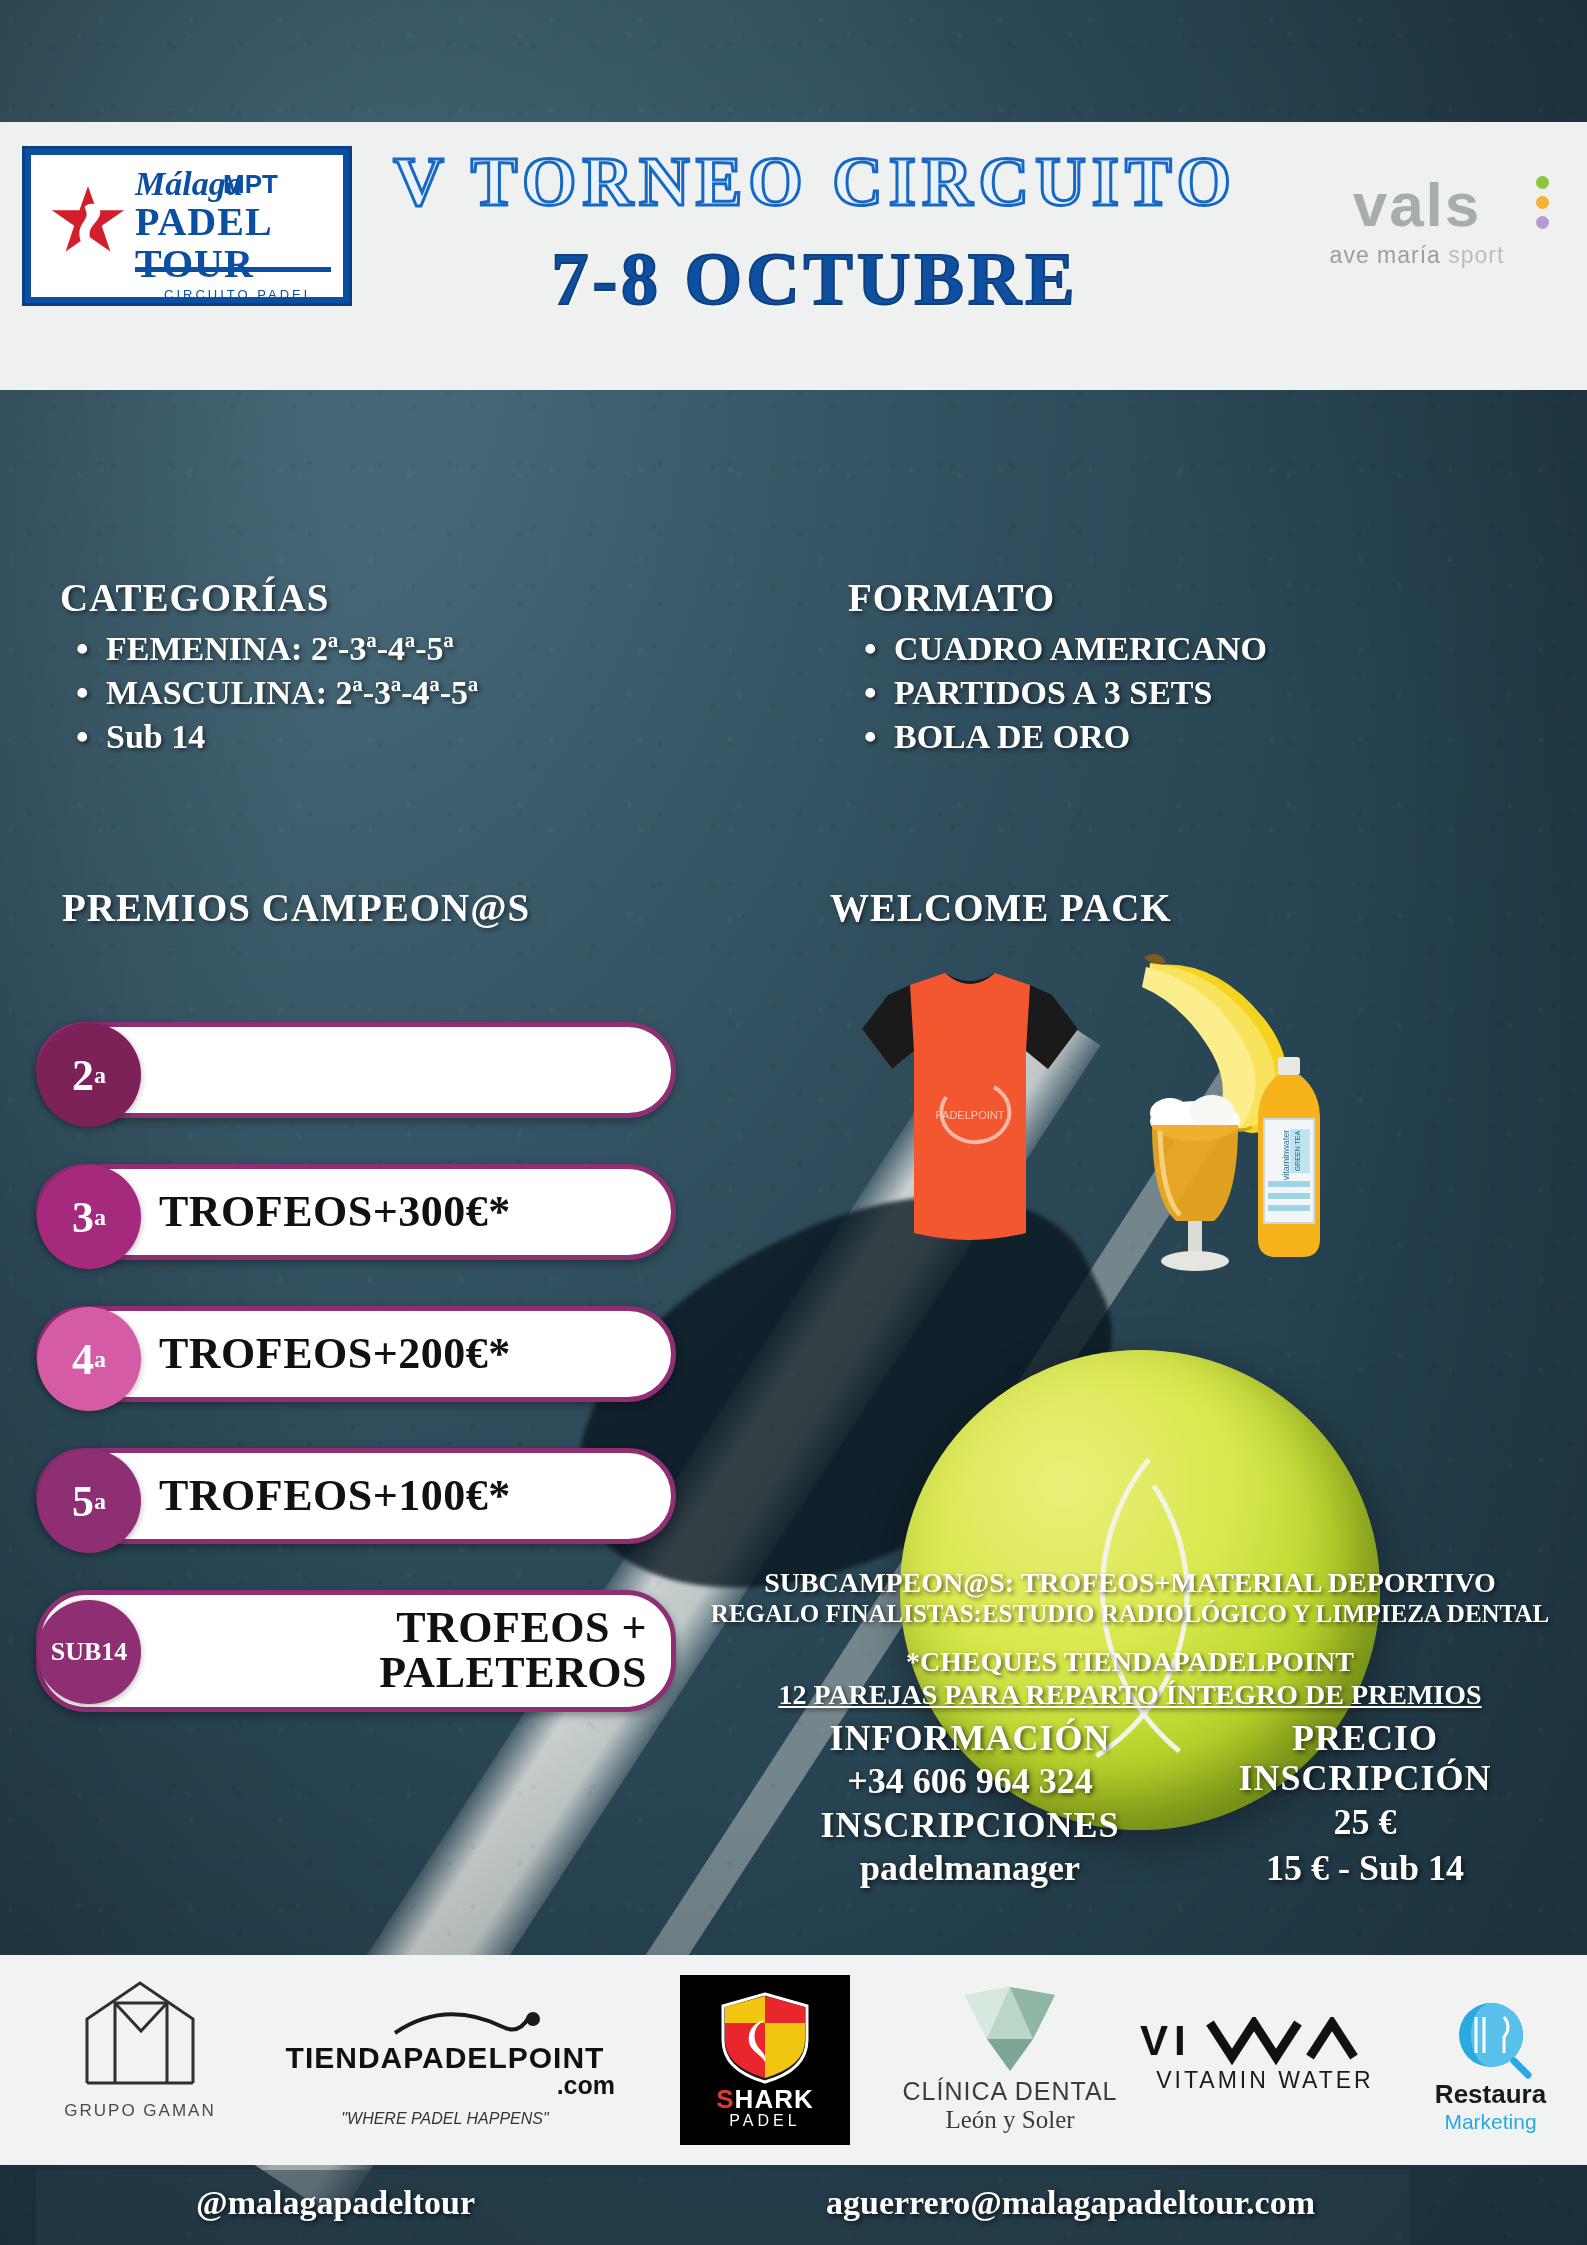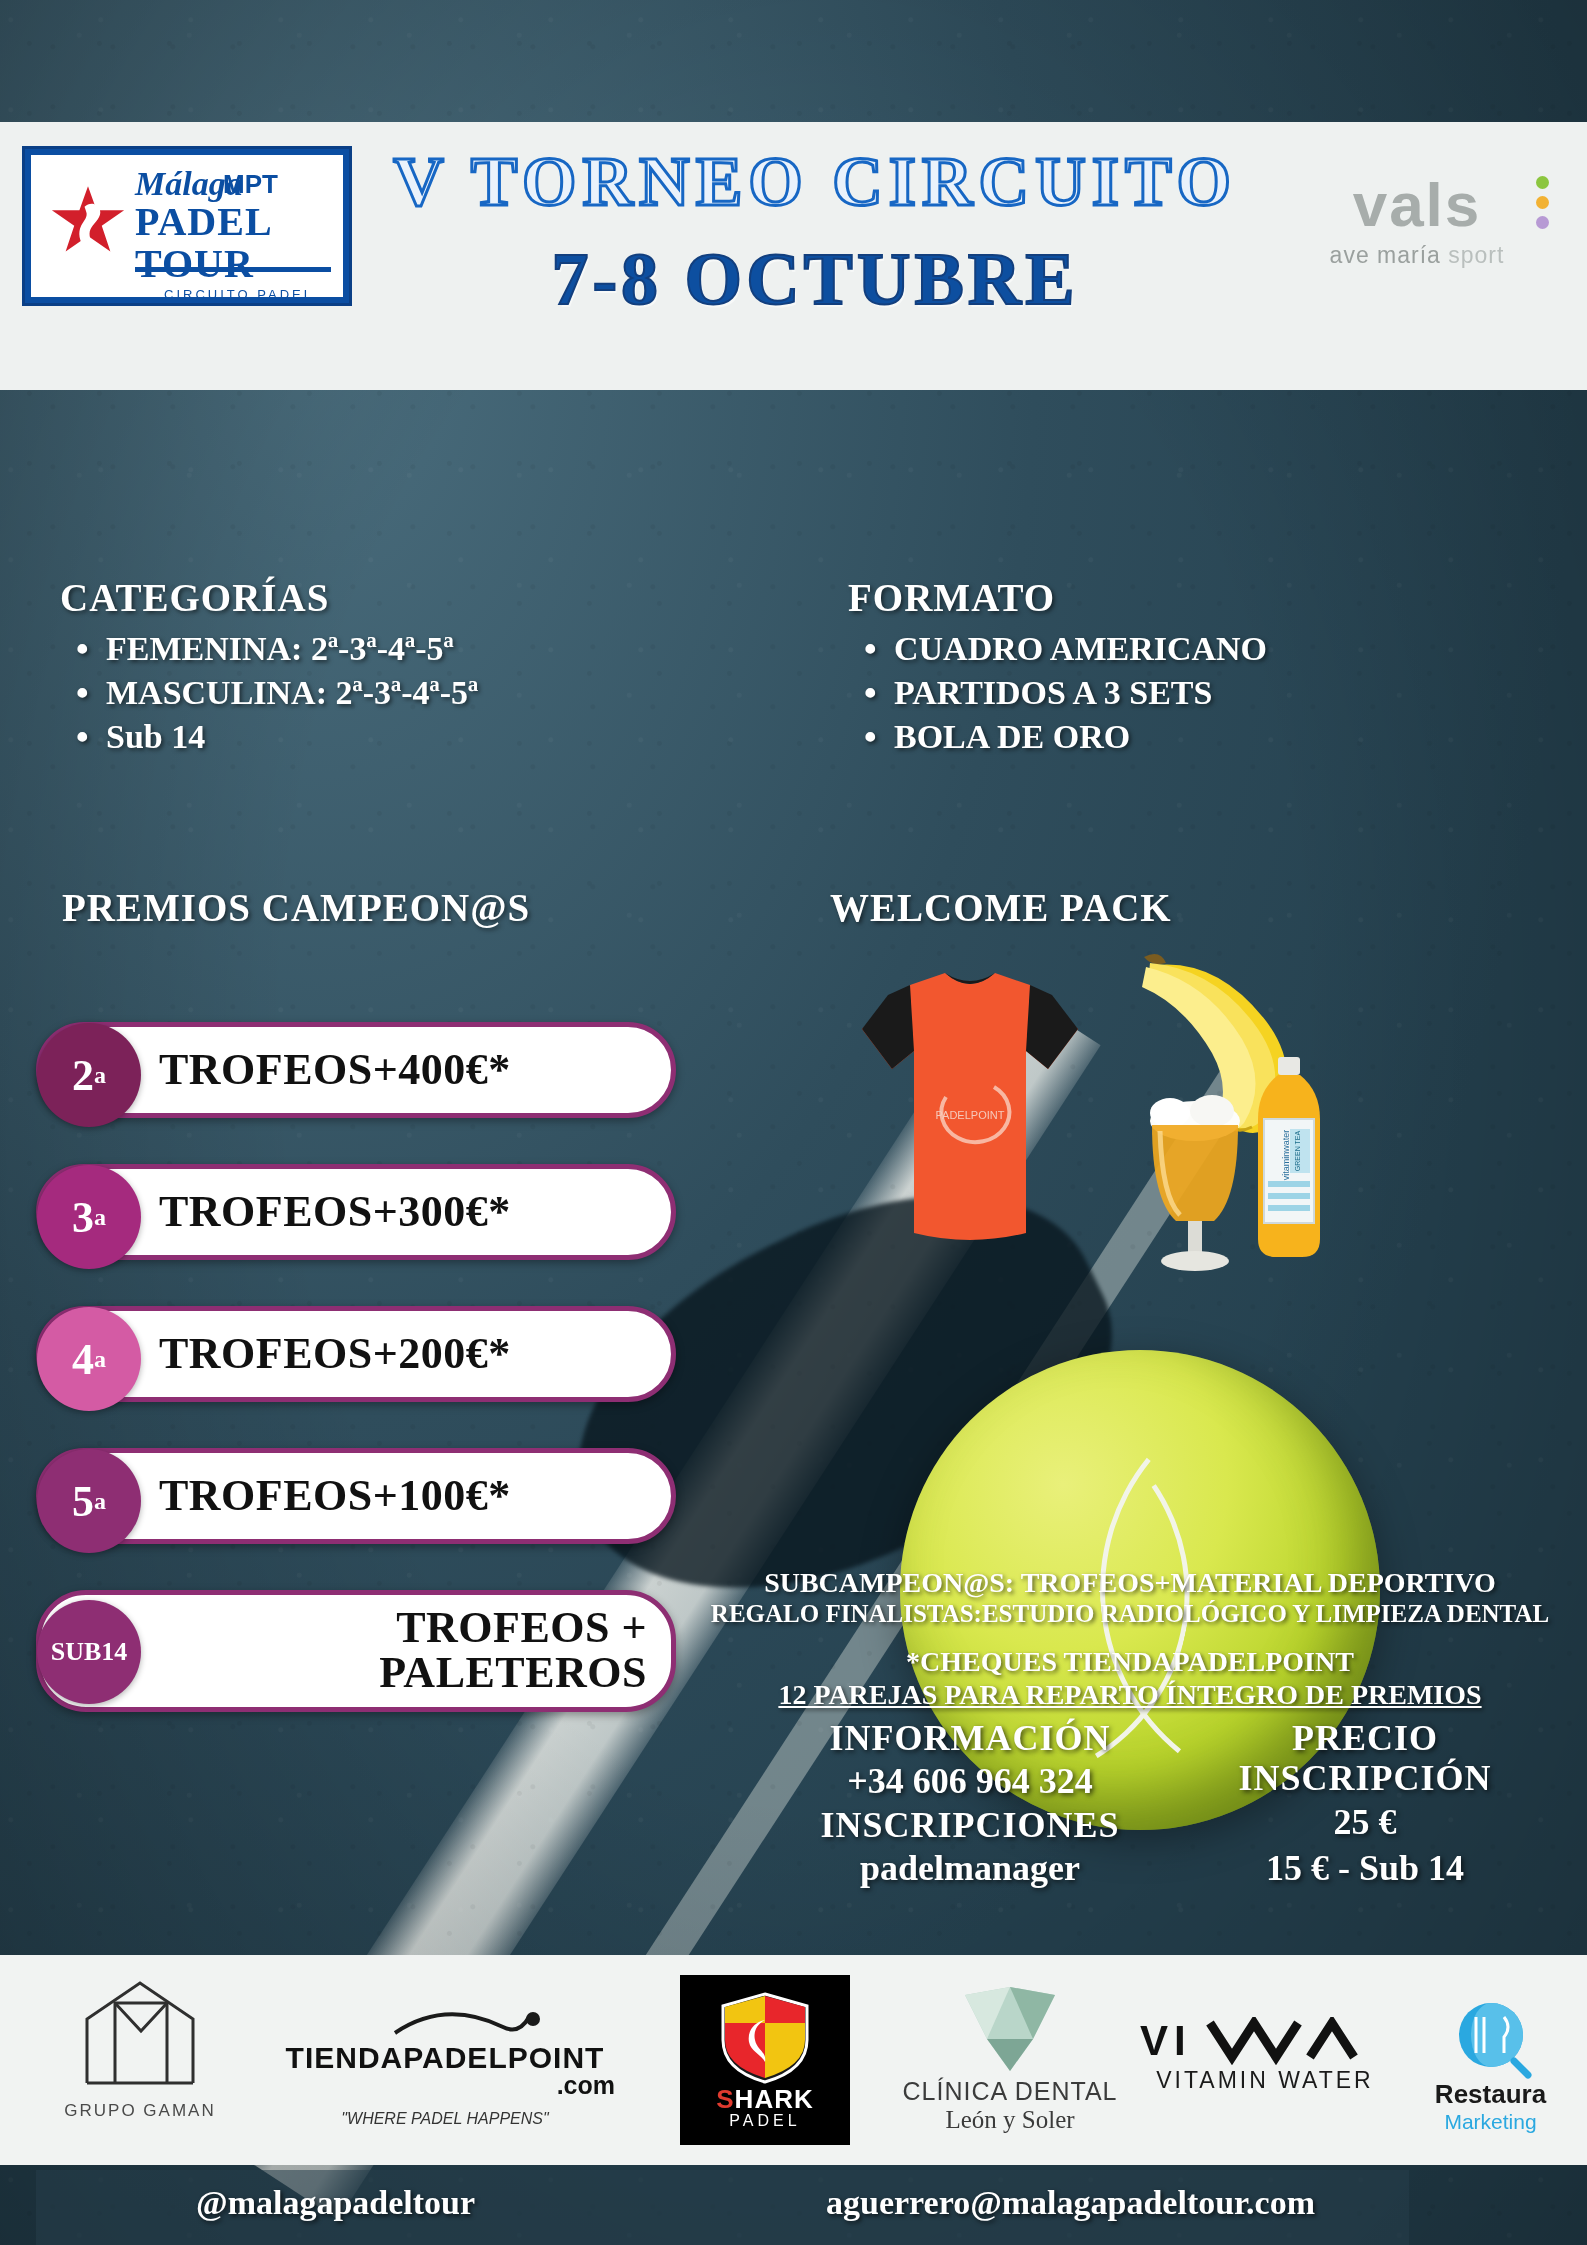--- a/index.html
+++ b/index.html
@@ -426,21 +426,20 @@
   <div id="premios-head" class="sec-head">PREMIOS CAMPEON@S</div>
   <div id="welcome-head" class="sec-head">WELCOME PACK</div>
 
   <div class="pills">
 
     <div class="pill">
       <div class="pill-badge" style="background:#7c2259">
         <span>2</span>
           <sup>a</sup>
       </div>
-      <div class="pill-text">TROFEOS+400€*</div>
     </div>
 
     <div class="pill">
       <div class="pill-badge" style="background:#a52a7e">
         <span>3</span>
           <sup>a</sup>
       </div>
       <div class="pill-text">TROFEOS+300€*</div>
     </div>
 

